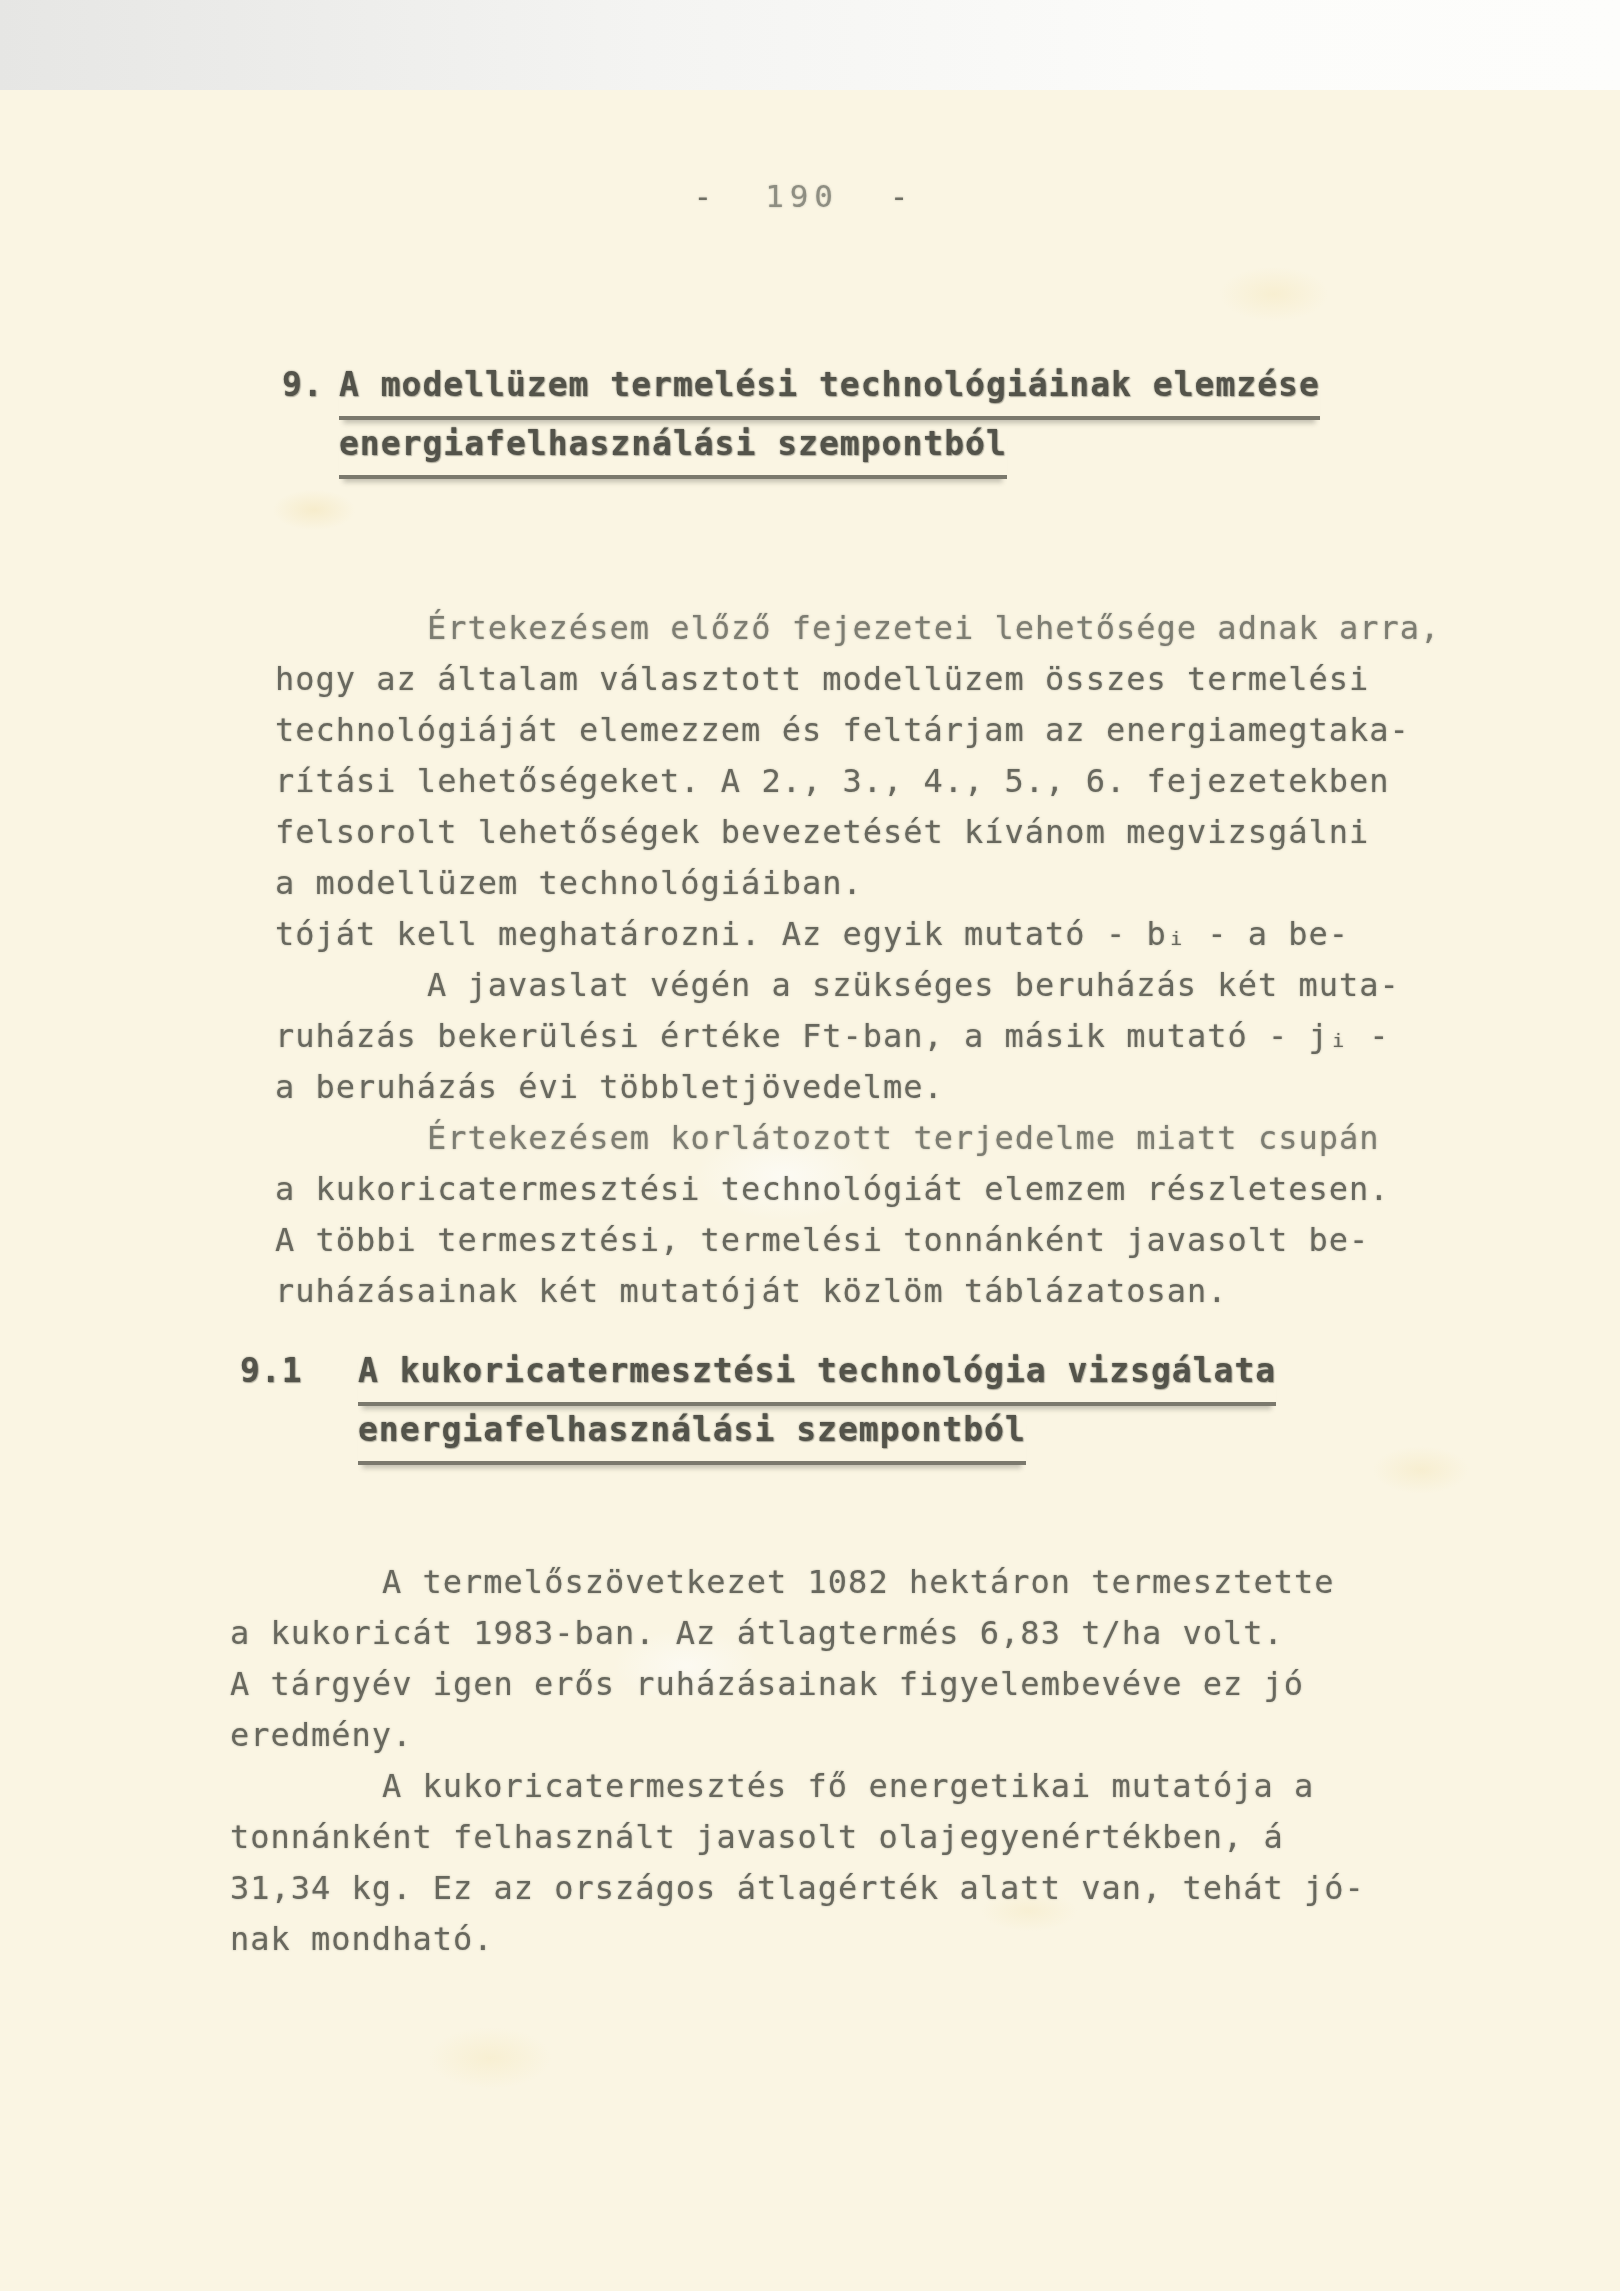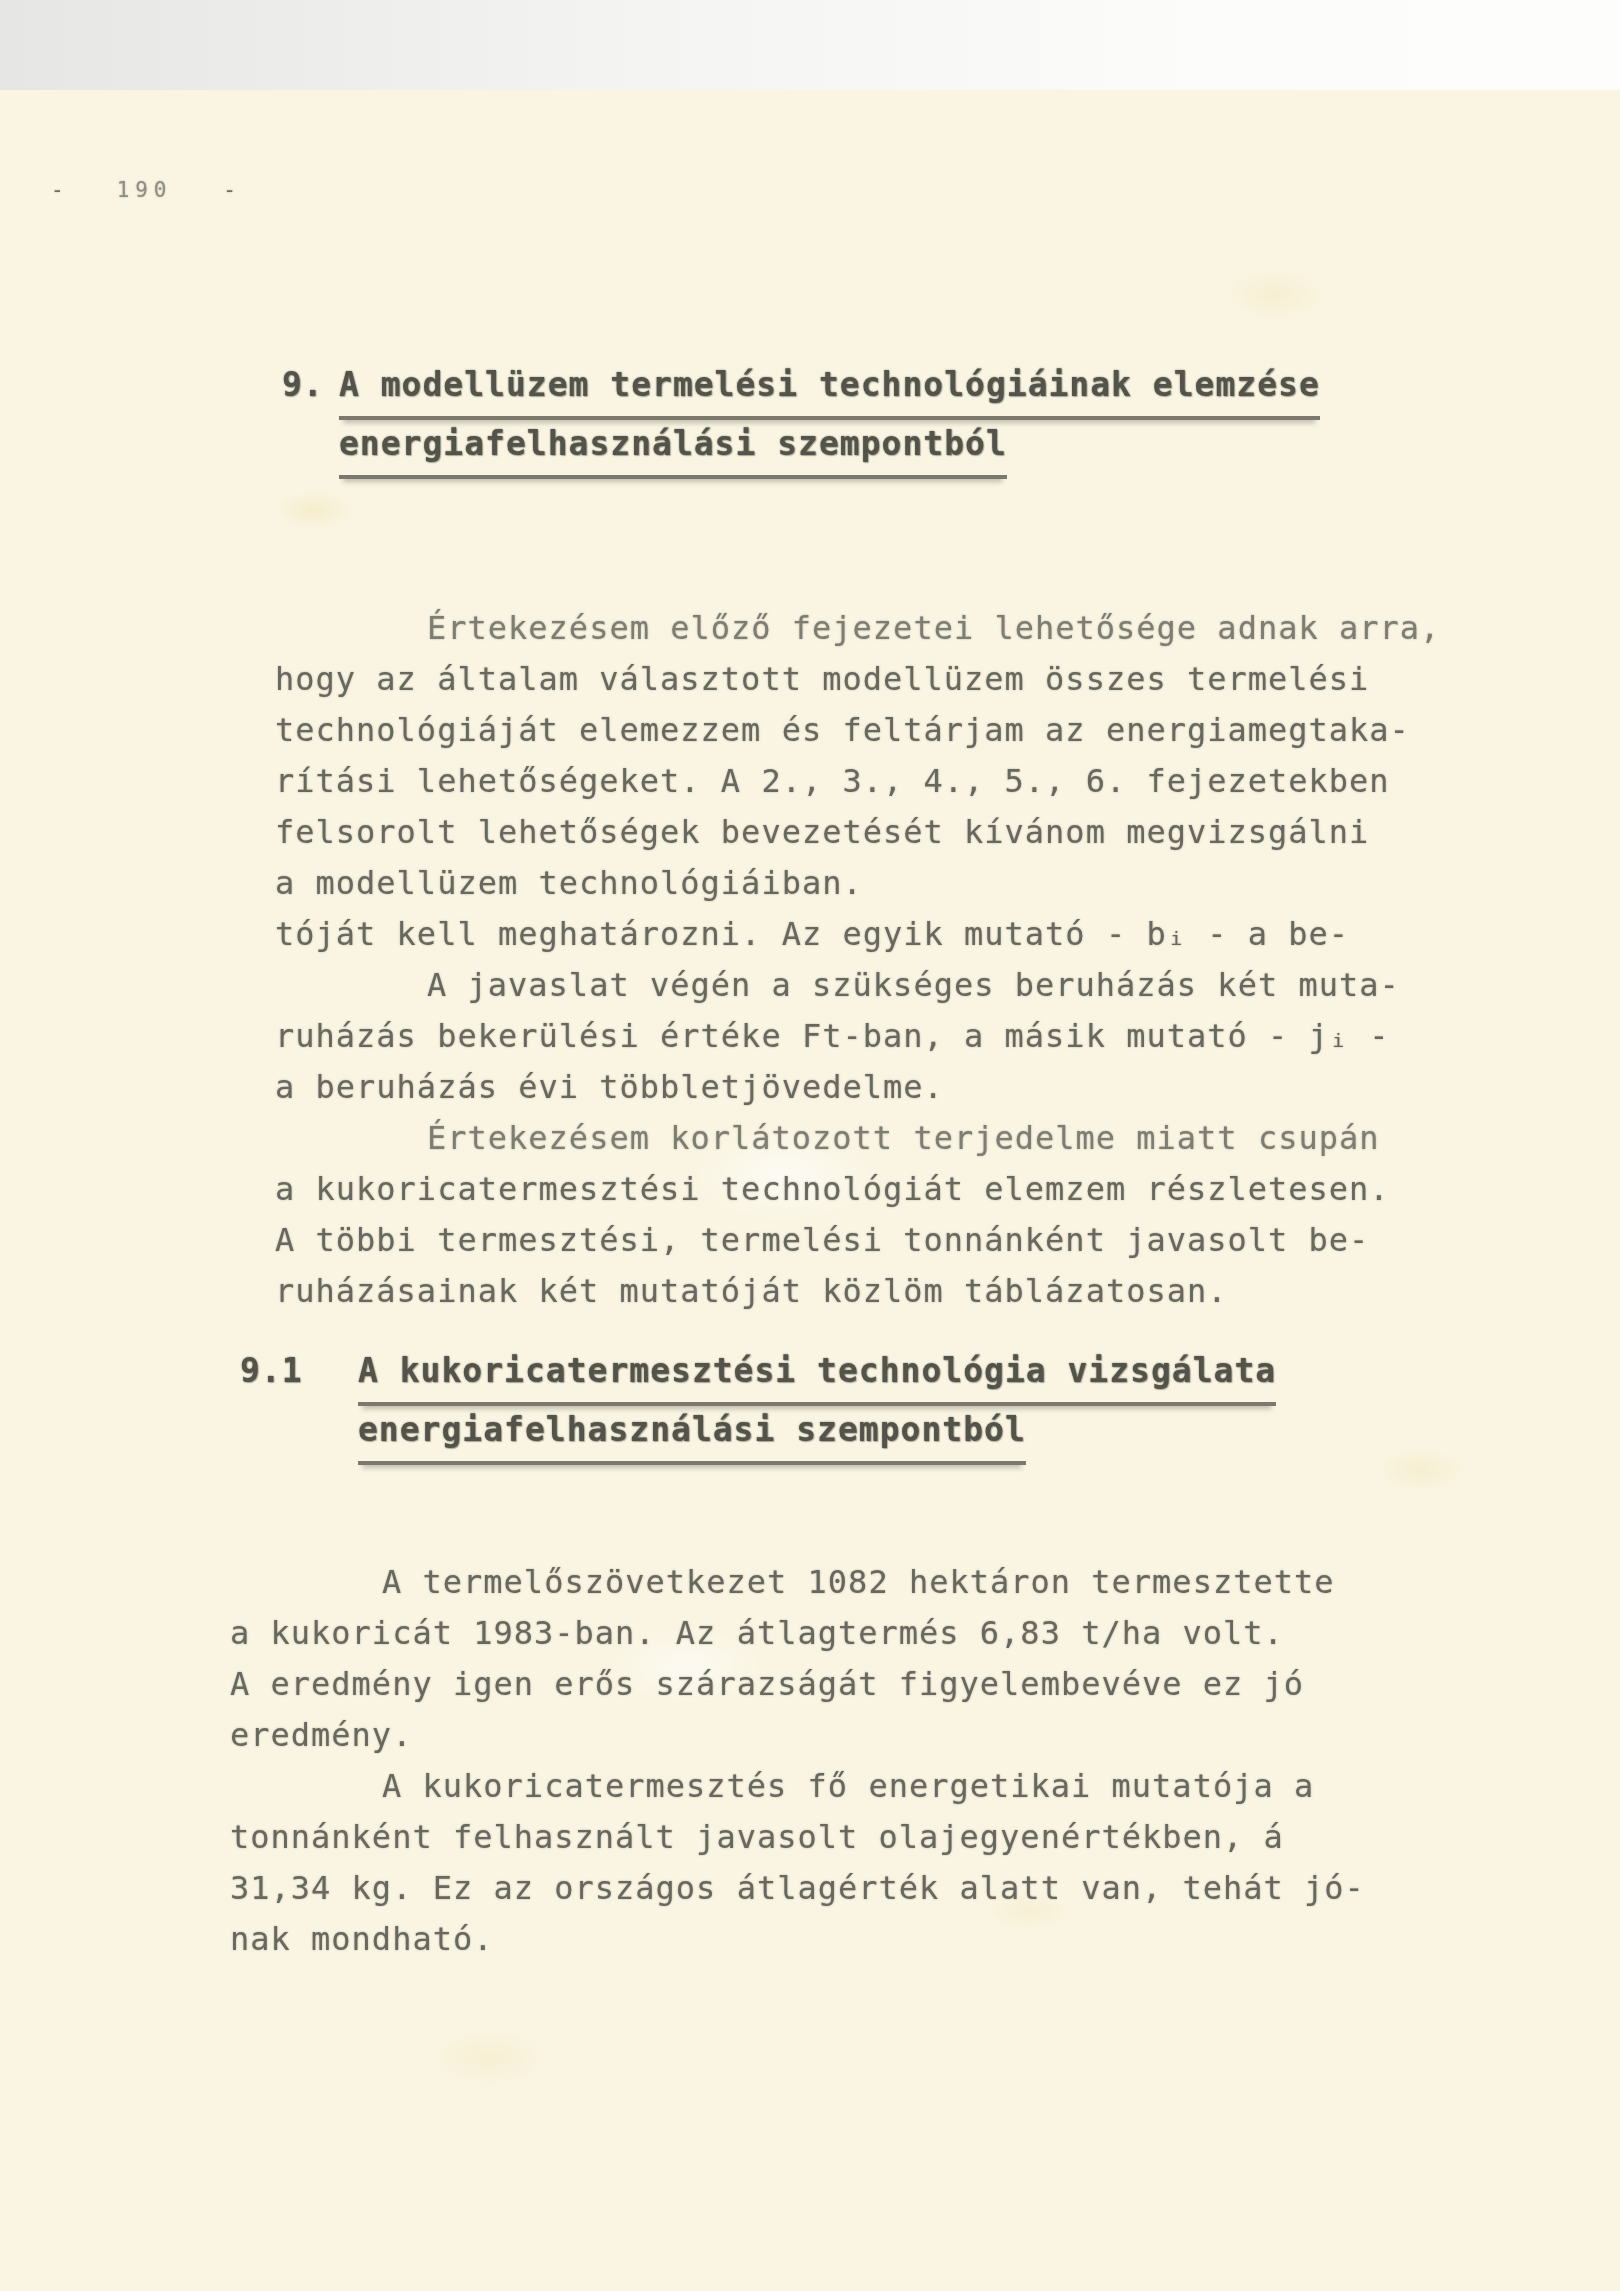--- a/index.html
+++ b/index.html
@@ -25,22 +25,22 @@
   }
   
   .topband {
     position: absolute; top: 0; left: 0; right: 0; height: 90px;
     background: linear-gradient(90deg, #e6e6e4 0%, #f4f4f2 40%, #fcfcfa 75%, #fdfdfb 100%);
   }
   .doc { position: absolute; inset: 0; filter: blur(0.3px); }
 
   .pageno {
     position: absolute; top: 178px; left: 0; right: 16px;
-    text-align: left;
-    font-size: 21px; letter-spacing: 2px;
+    text-align: center;
+    font-size: 31px; letter-spacing: 2px;
     color: #8e8e82;
     text-shadow: 0 0 2px rgba(120,120,110,0.55);
   }
   .pageno .dash { margin: 0 51px; color: #6f6f64; }
   .pageno .num { letter-spacing: 5.9px; }
 
   .heading {
     position: absolute;
     display: flex; align-items: flex-start;
     font-size: 33px; font-weight: bold;
@@ -120,21 +120,21 @@
       <span class="hnum">9.1</span>
       <span class="htitle">
         <span class="hline">A kukoricatermesztési technológia vizsgálata</span><br>
         <span class="hline">energiafelhasználási szempontból</span>
       </span>
     </div>
 
     <div class="block block2">
       <div class="line first">A termelőszövetkezet 1082 hektáron termesztette</div>
       <div class="line">a kukoricát 1983-ban. Az átlagtermés 6,83 t/ha volt.</div>
-      <div class="line">A eredmény igen erős szárazságát figyelembevéve ez jó</div>
+      <div class="line">A tárgyév igen erős ruházásainak figyelembevéve ez jó</div>
       <div class="line">eredmény.</div>
 
       <div class="line first">A kukoricatermesztés fő energetikai mutatója a</div>
       <div class="line">tonnánként felhasznált javasolt olajegyenértékben, á</div>
       <div class="line">31,34 kg. Ez az országos átlagérték alatt van, tehát jó-</div>
       <div class="line">nak mondható.</div>
     </div>
 
   </div>
 </div>

